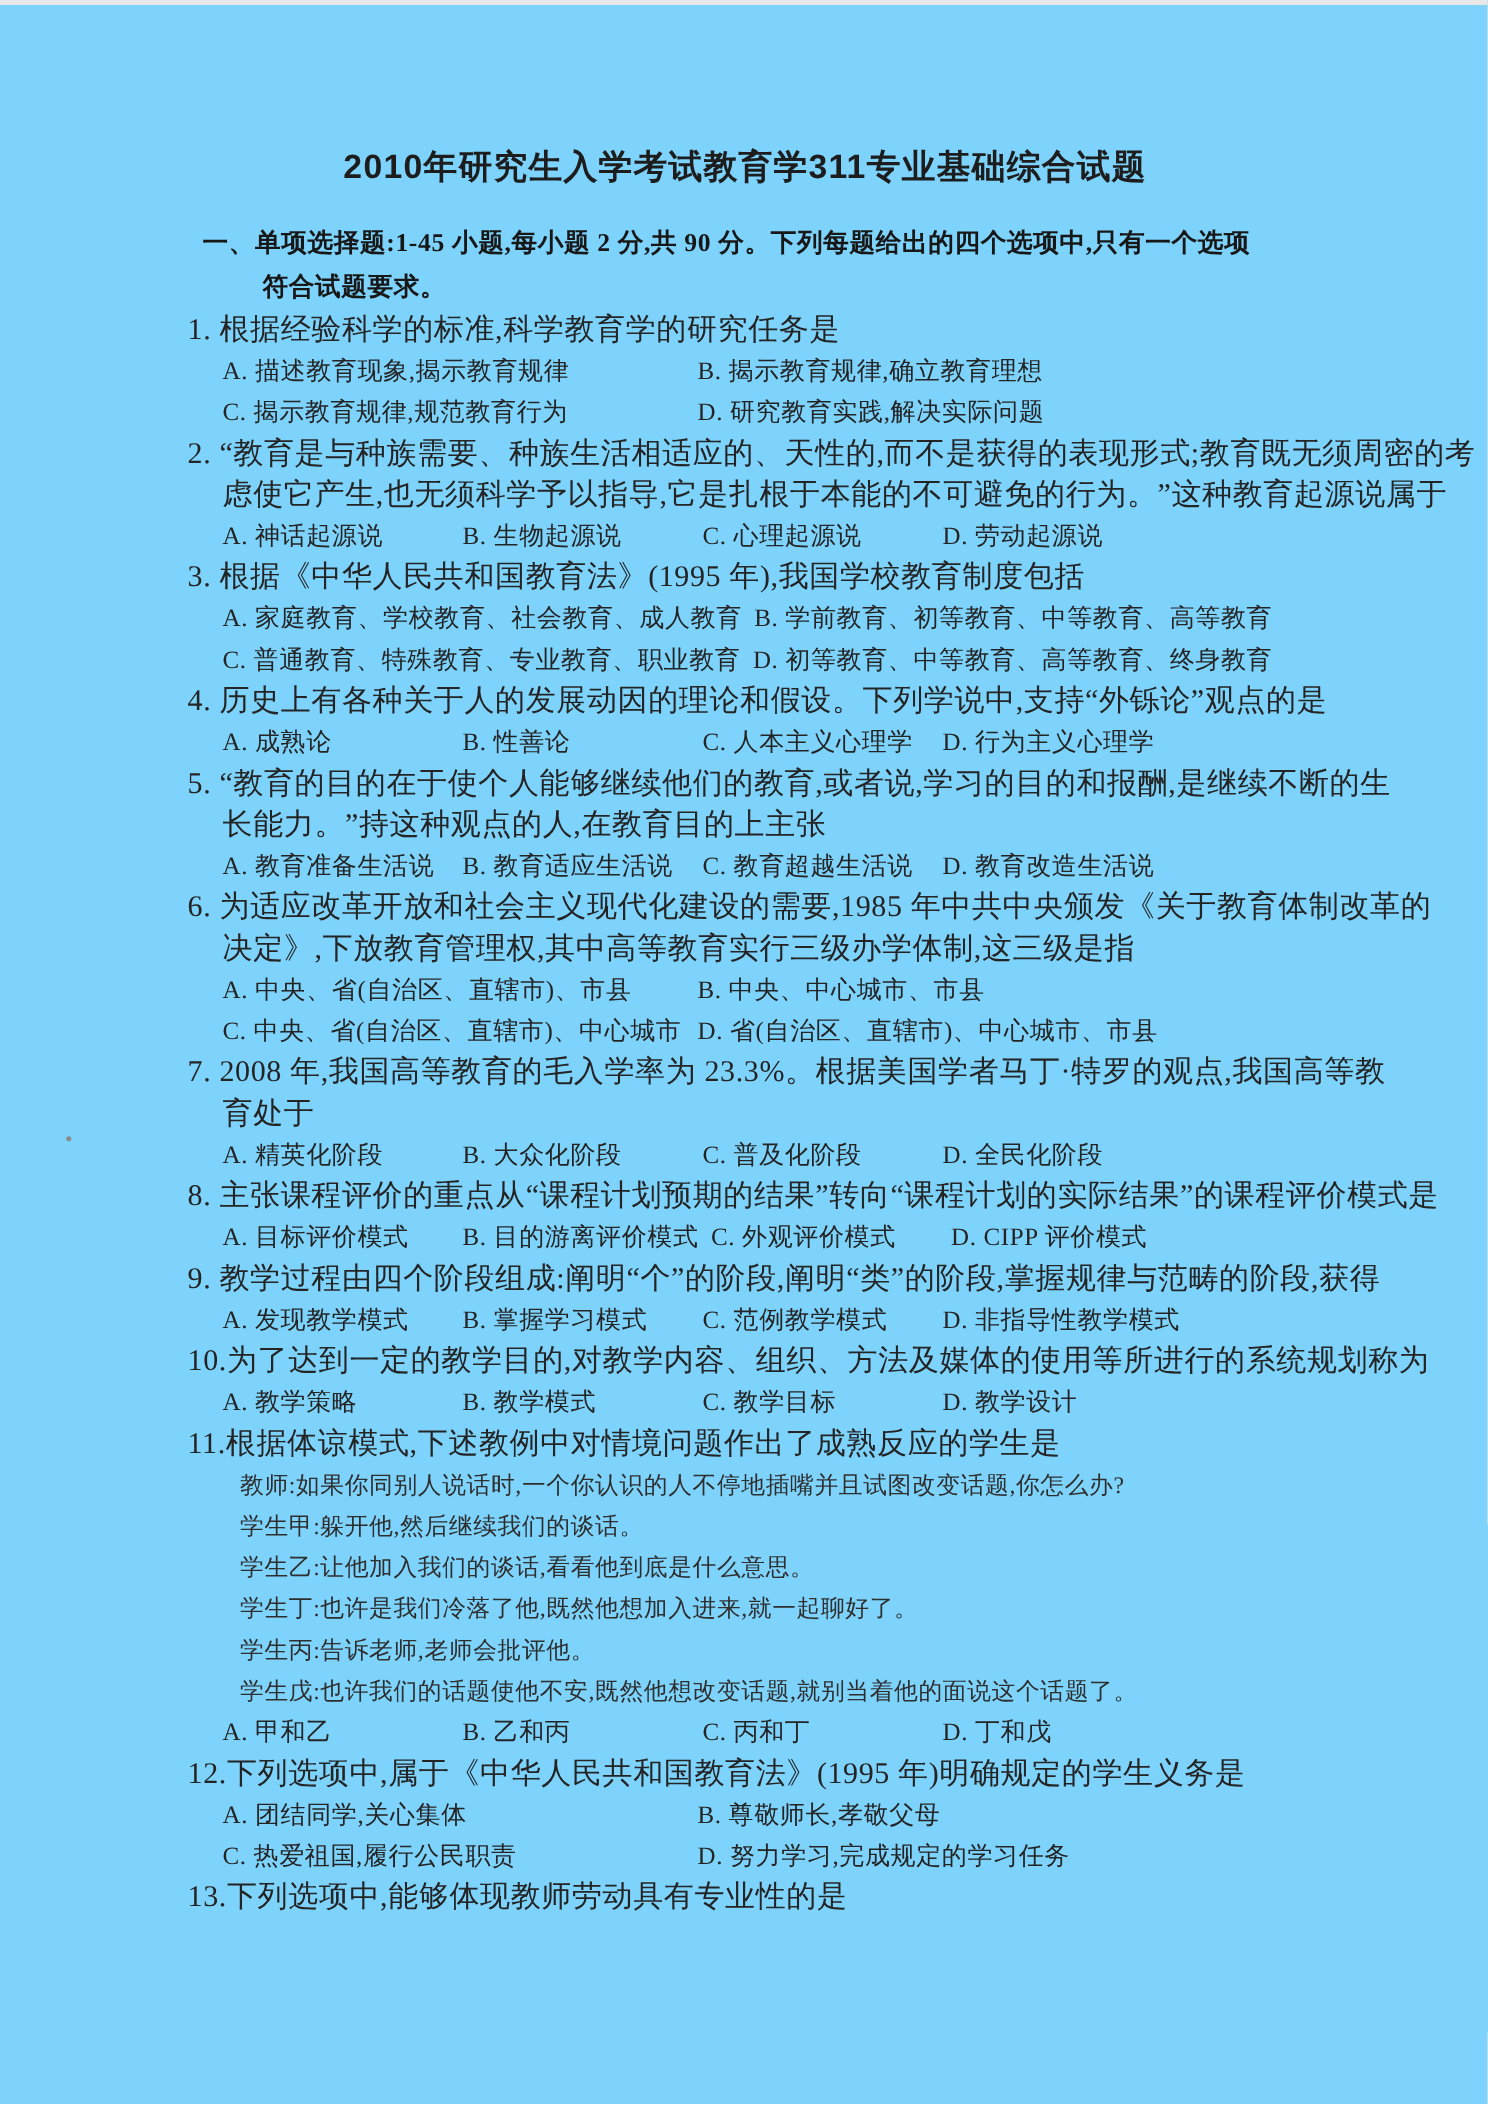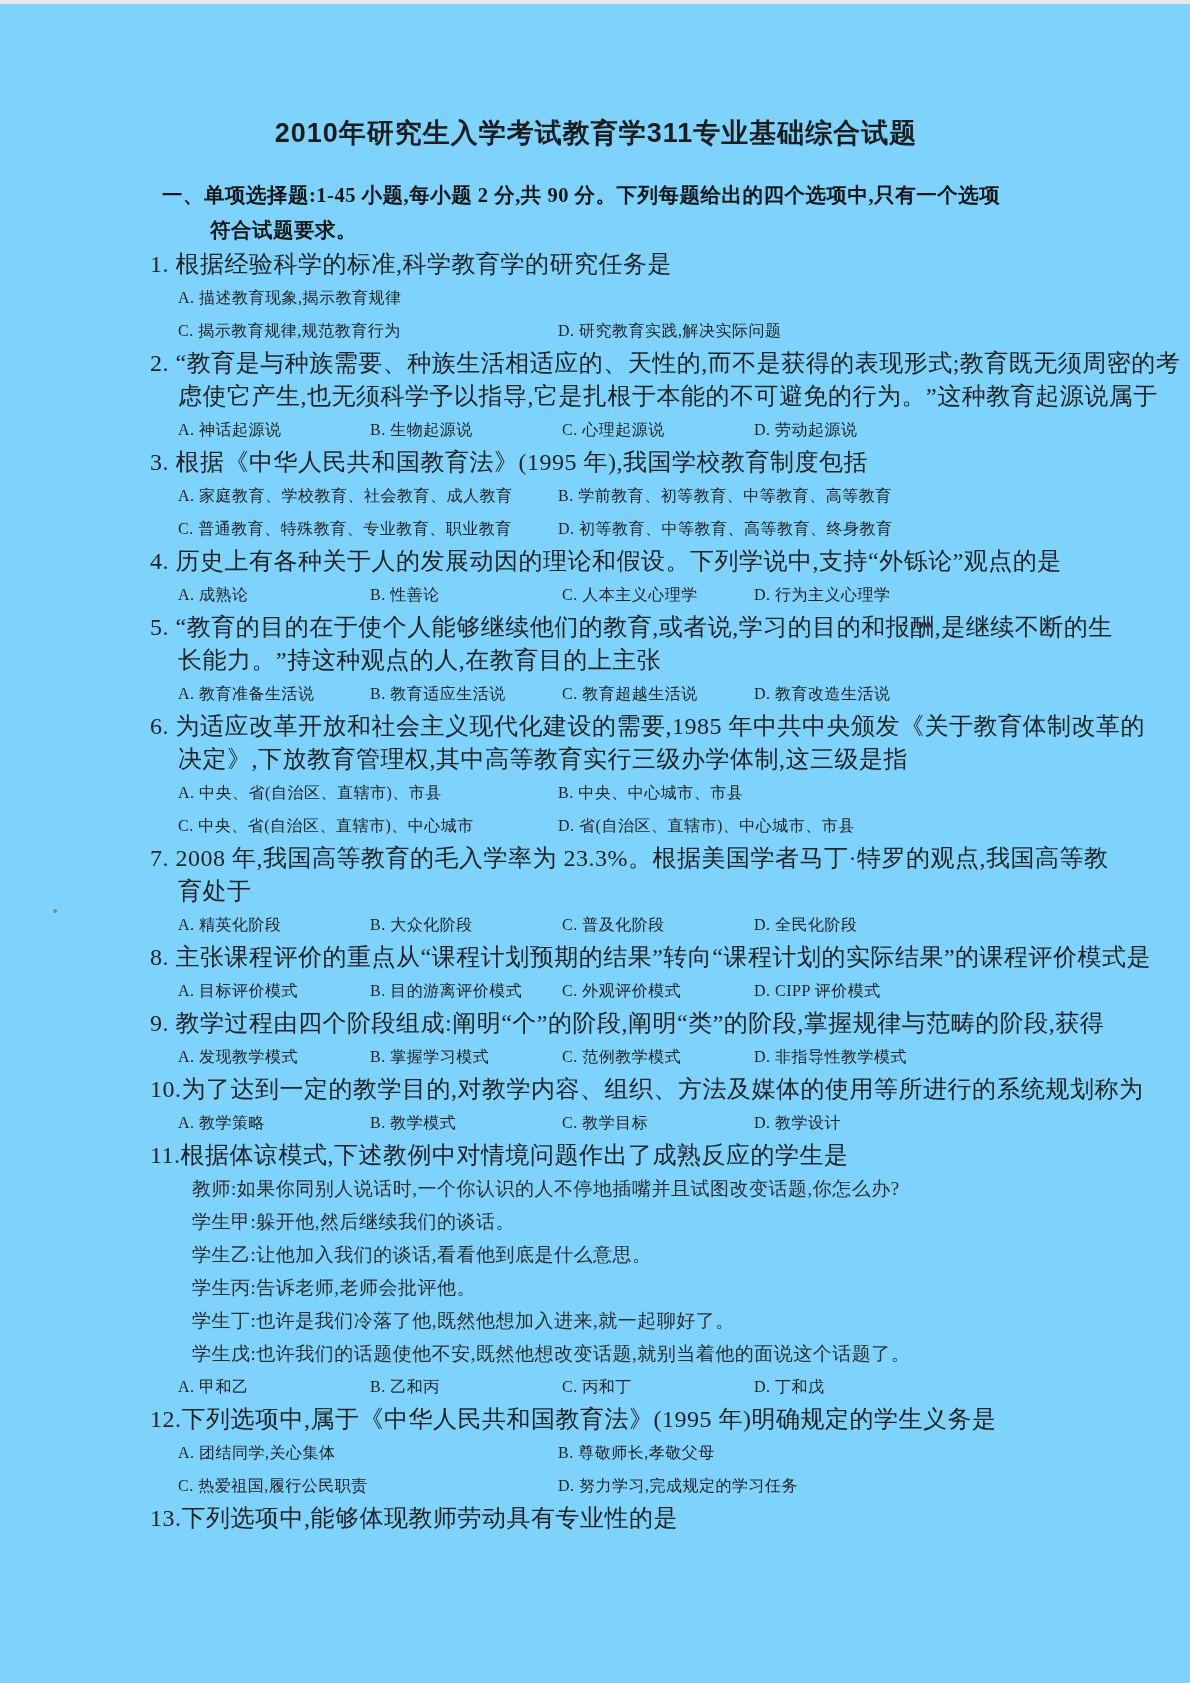--- a/index.html
+++ b/index.html
@@ -49,21 +49,21 @@
     line-height: 33px;
     letter-spacing: 0.5px;
     white-space: nowrap;
     padding-left: 28px;
     color: #242424;
   }
   .qline.first { text-indent: -28px; }
   .opt-row {
     display: flex;
     padding-left: 28px;
-    font-size: 16px;
+    font-size: 20px;
     line-height: 33px;
     letter-spacing: 0.5px;
     white-space: nowrap;
   }
   .opt { flex: 0 0 auto; margin-right: 10px; }
   .opt-row.four .opt { min-width: 182px; }
   .opt-row.four .opt:last-child { min-width: 0; margin-right: 0; }
   .opt-row.two .opt:first-child { min-width: 370px; }
   .opt-row.two .opt:last-child { margin-right: 0; }
   .dialogue {
@@ -97,20 +97,21 @@
       <div class="sline first">一、单项选择题:1-45 小题,每小题 2 分,共 90 分。下列每题给出的四个选项中,只有一个选项</div>
       <div class="sline cont">符合试题要求。</div>
     </div>
 
     <div class="questions">
 
       <div class="question">
         <div class="qline first">1. 根据经验科学的标准,科学教育学的研究任务是</div>
         <div class="opt-row two">
           <span class="opt">A. 描述教育现象,揭示教育规律</span>
+          <span class="opt">B. 揭示教育规律,确立教育理想</span>
         </div>
         <div class="opt-row two">
           <span class="opt">C. 揭示教育规律,规范教育行为</span>
           <span class="opt">D. 研究教育实践,解决实际问题</span>
         </div>
       </div>
 
       <div class="question">
         <div class="qline first">2. “教育是与种族需要、种族生活相适应的、天性的,而不是获得的表现形式;教育既无须周密的考</div>
         <div class="qline">虑使它产生,也无须科学予以指导,它是扎根于本能的不可避免的行为。”这种教育起源说属于</div>
@@ -207,22 +208,22 @@
           <span class="opt">C. 教学目标</span>
           <span class="opt">D. 教学设计</span>
         </div>
       </div>
 
       <div class="question">
         <div class="qline first">11.根据体谅模式,下述教例中对情境问题作出了成熟反应的学生是</div>
         <div class="dialogue">教师:如果你同别人说话时,一个你认识的人不停地插嘴并且试图改变话题,你怎么办?</div>
         <div class="dialogue">学生甲:躲开他,然后继续我们的谈话。</div>
         <div class="dialogue">学生乙:让他加入我们的谈话,看看他到底是什么意思。</div>
+        <div class="dialogue">学生丁:也许是我们冷落了他,既然他想加入进来,就一起聊好了。</div>
         <div class="dialogue">学生丙:告诉老师,老师会批评他。</div>
-        <div class="dialogue">学生丁:也许是我们冷落了他,既然他想加入进来,就一起聊好了。</div>
         <div class="dialogue">学生戊:也许我们的话题使他不安,既然他想改变话题,就别当着他的面说这个话题了。</div>
         <div class="opt-row four">
           <span class="opt">A. 甲和乙</span>
           <span class="opt">B. 乙和丙</span>
           <span class="opt">C. 丙和丁</span>
           <span class="opt">D. 丁和戊</span>
         </div>
       </div>
 
       <div class="question">

